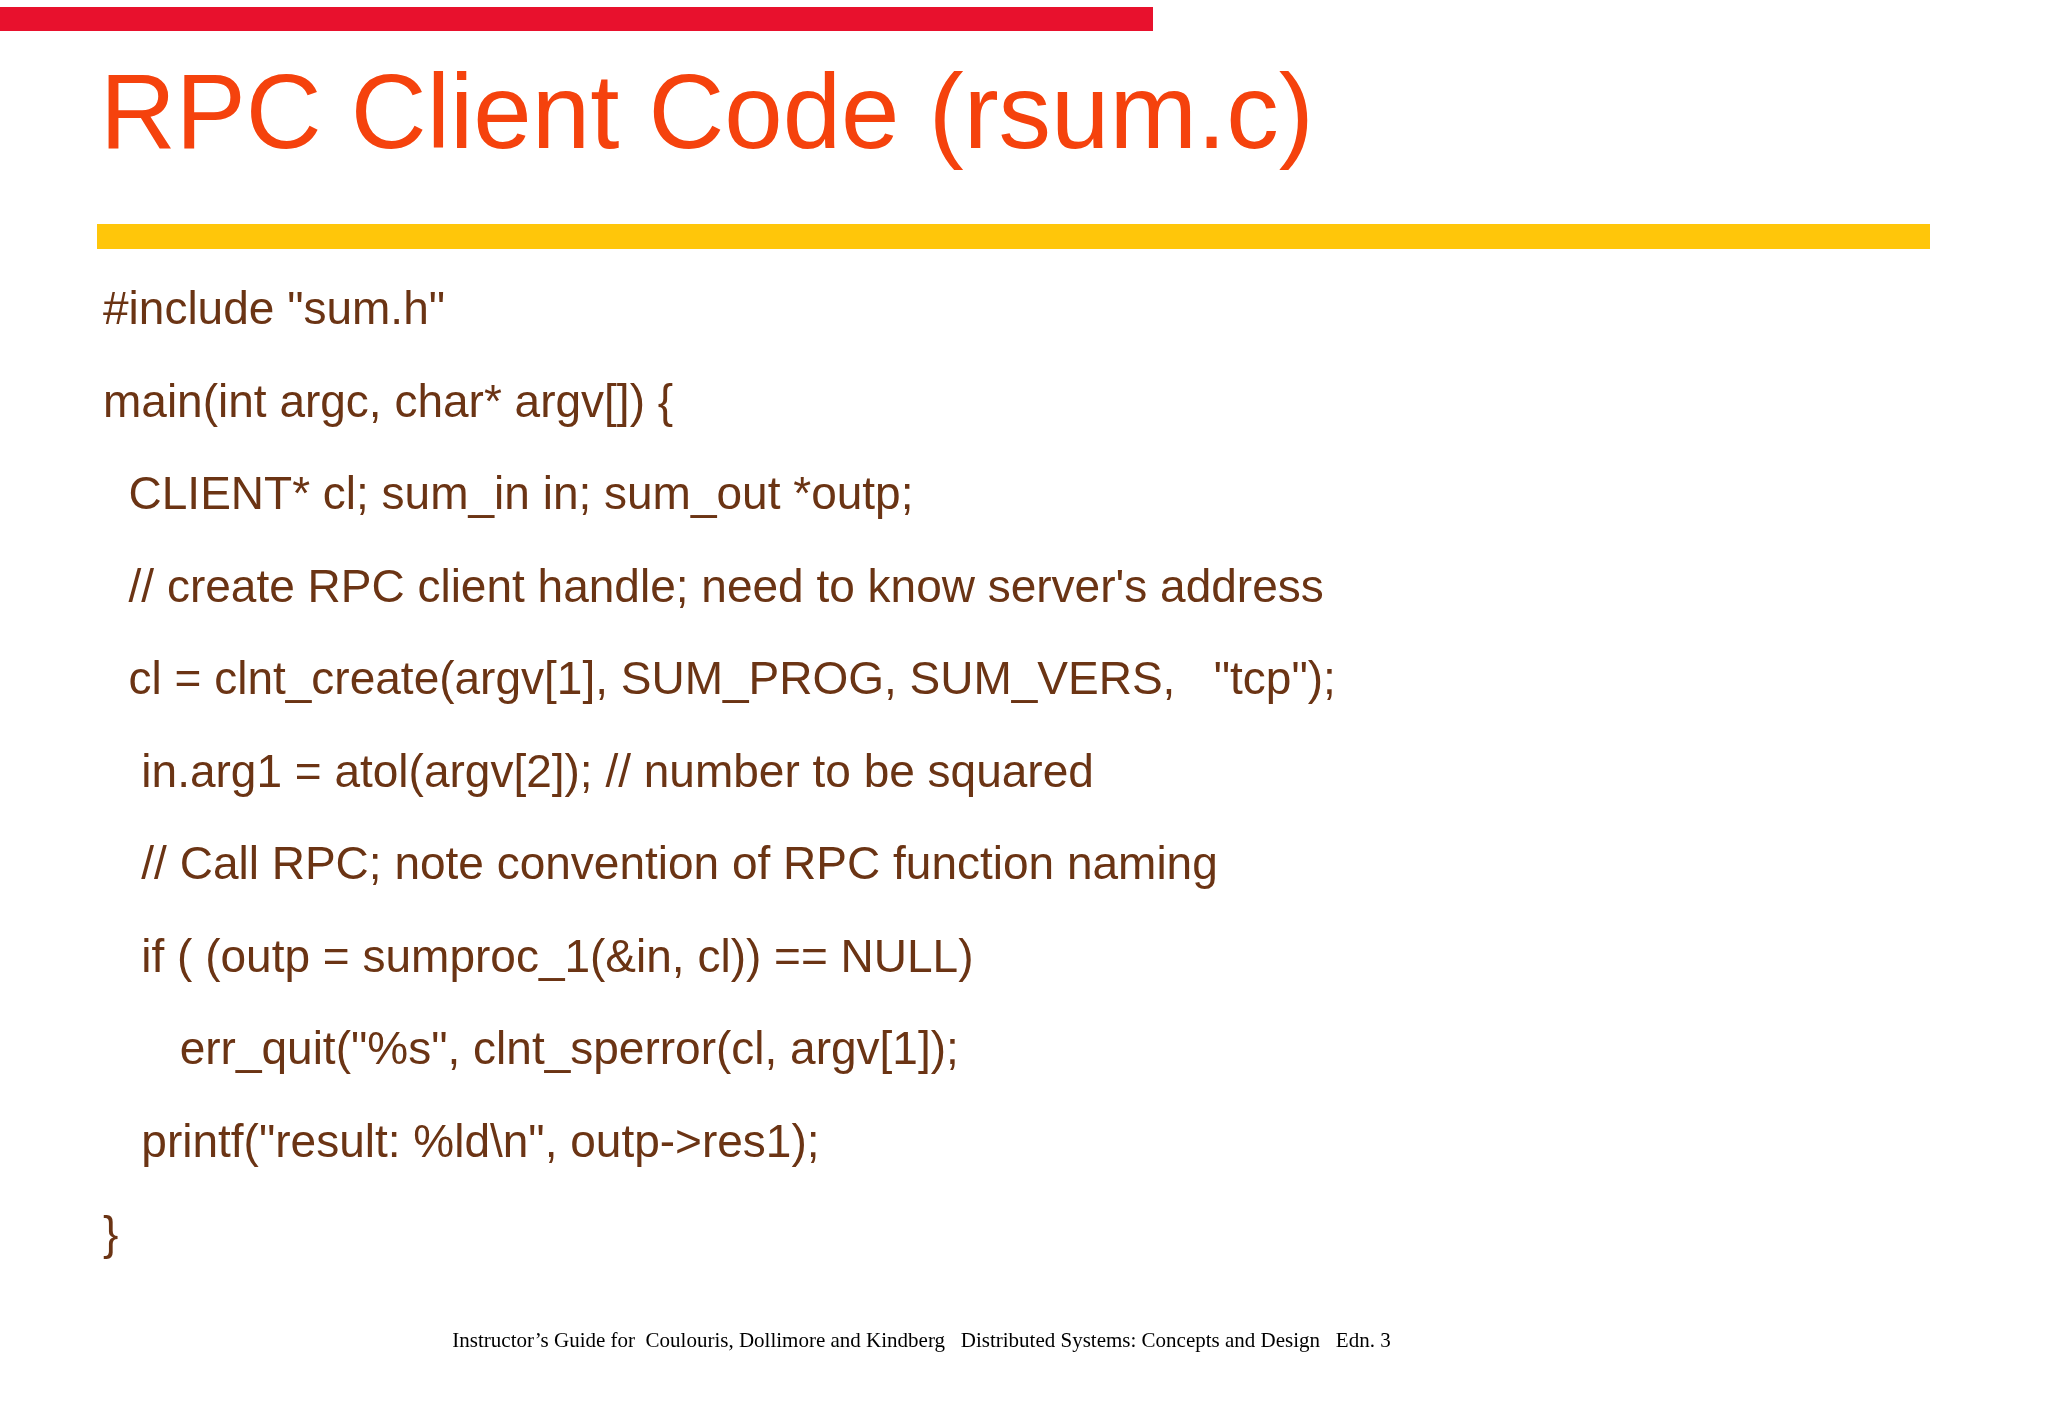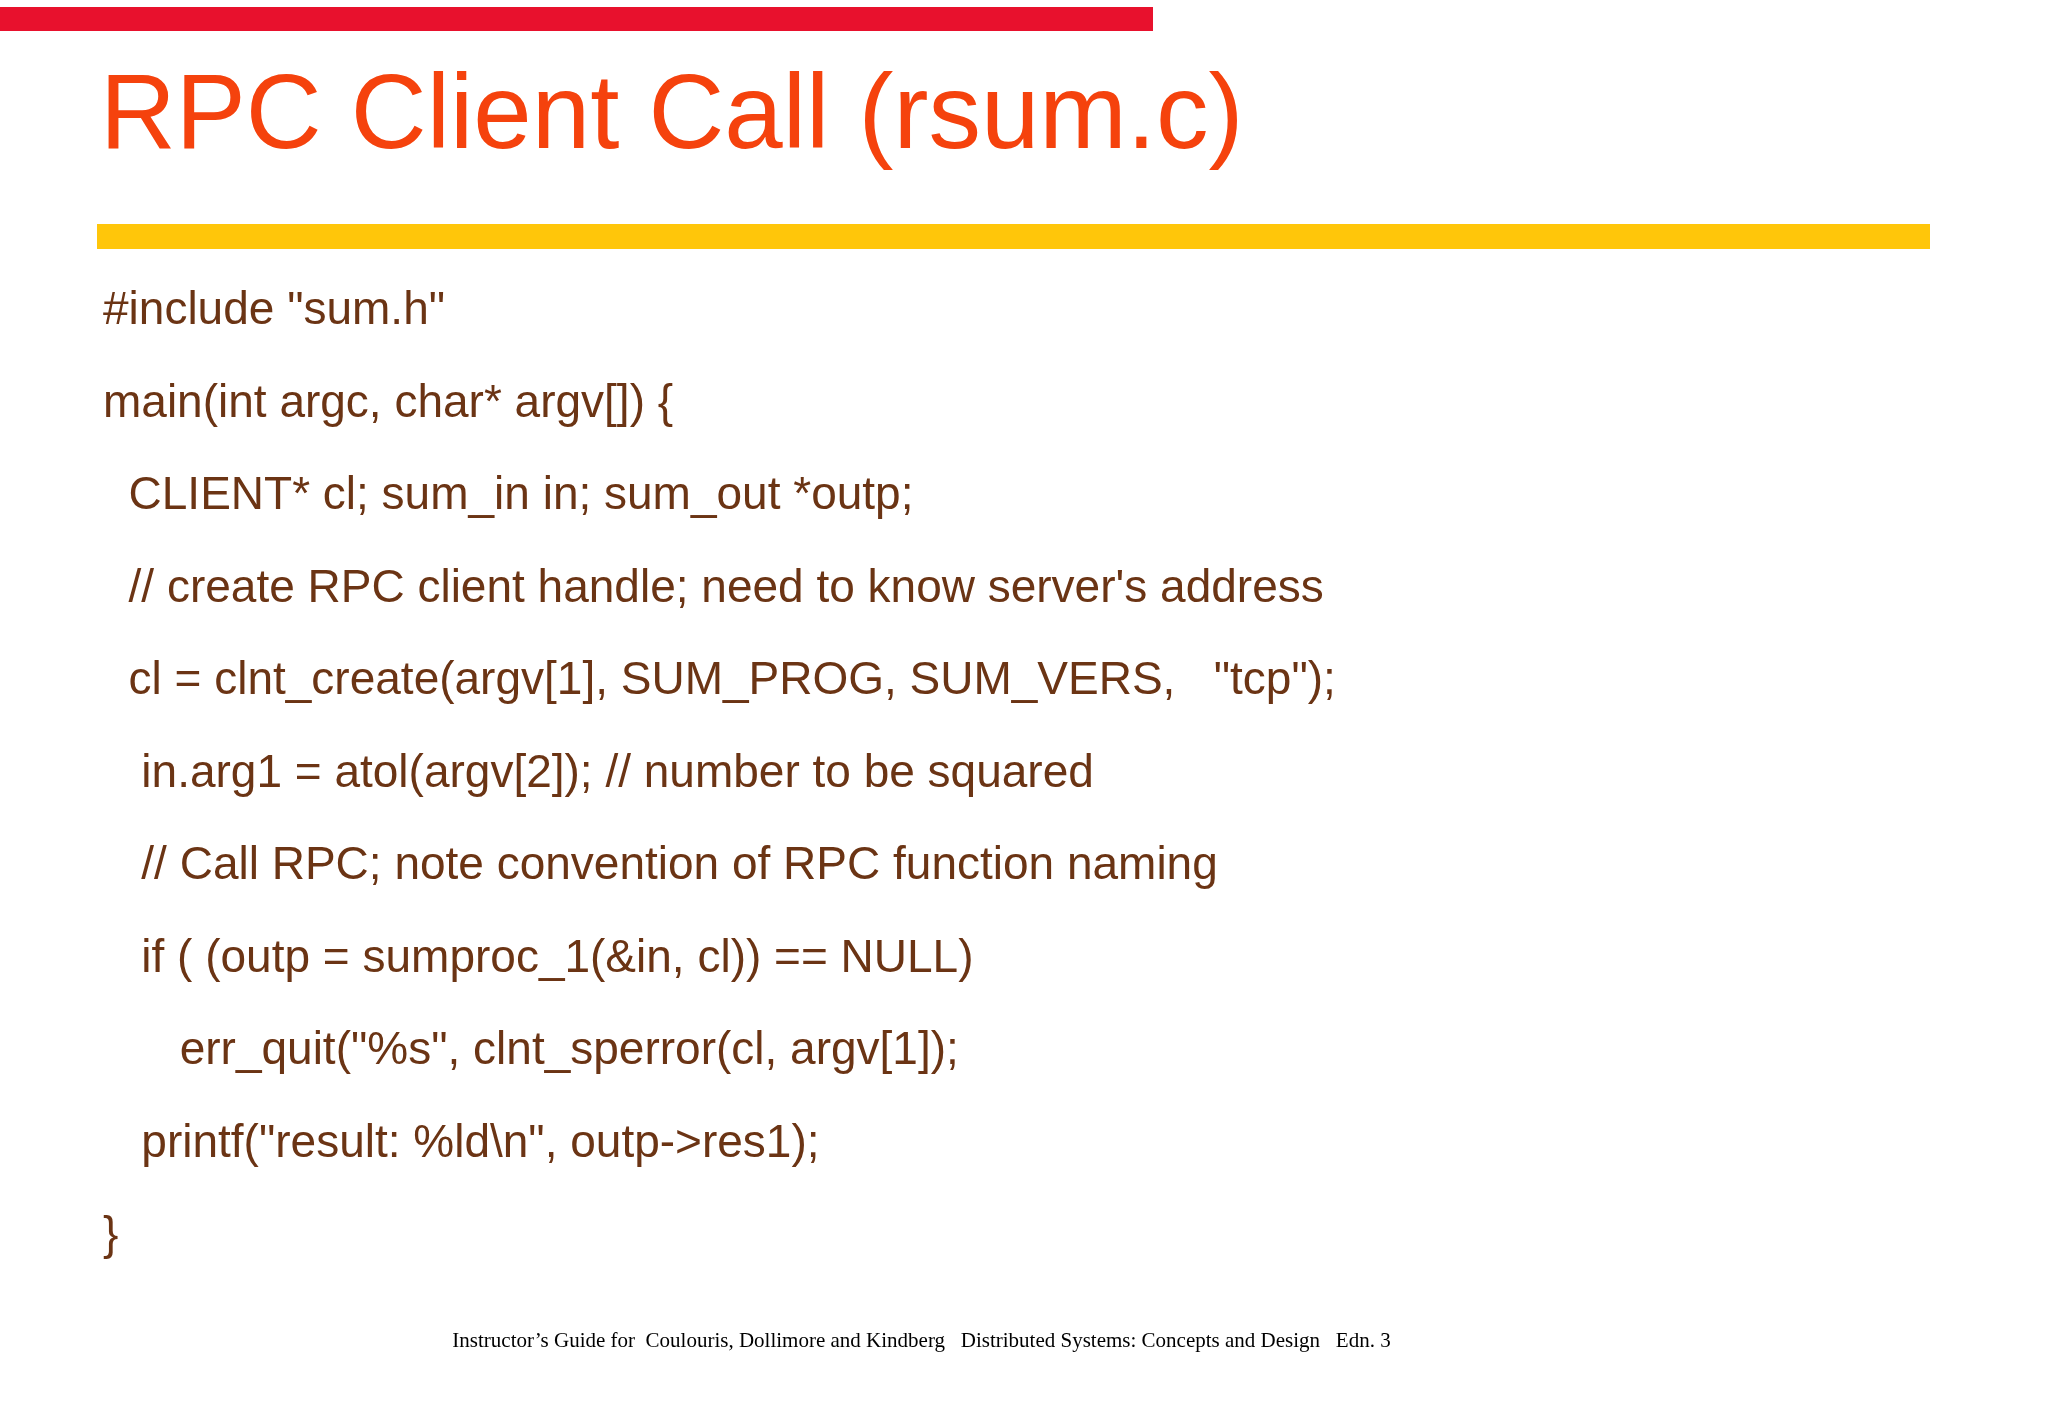--- a/index.html
+++ b/index.html
@@ -72,21 +72,21 @@
   .footer-line {
     white-space: pre;
   }
 </style>
 </head>
 <body>
 
 <div id="slide">
   <div id="top-bar"></div>
 
-  <div id="page-title">RPC Client Call (rsum.c)</div>
+  <div id="page-title">RPC Client Code (rsum.c)</div>
 
   <div id="title-rule"></div>
 
   <div id="code-block"><div class="code-line">#include "sum.h"</div><div class="code-line">main(int argc, char* argv[]) {</div><div class="code-line">  CLIENT* cl; sum_in in; sum_out *outp;</div><div class="code-line">  // create RPC client handle; need to know server's address</div><div class="code-line">  cl = clnt_create(argv[1], SUM_PROG, SUM_VERS,   "tcp");</div><div class="code-line">   in.arg1 = atol(argv[2]); // number to be squared</div><div class="code-line">   // Call RPC; note convention of RPC function naming</div><div class="code-line">   if ( (outp = sumproc_1(&amp;in, cl)) == NULL)</div><div class="code-line">      err_quit("%s", clnt_sperror(cl, argv[1]);</div><div class="code-line">   printf("result: %ld\n", outp-&gt;res1);</div><div class="code-line">}</div></div>
 
   <div id="footer">
     <div class="footer-line">Instructor’s Guide for  Coulouris, Dollimore and Kindberg   Distributed Systems: Concepts and Design   Edn. 3</div>
   </div>
 </div>
 

